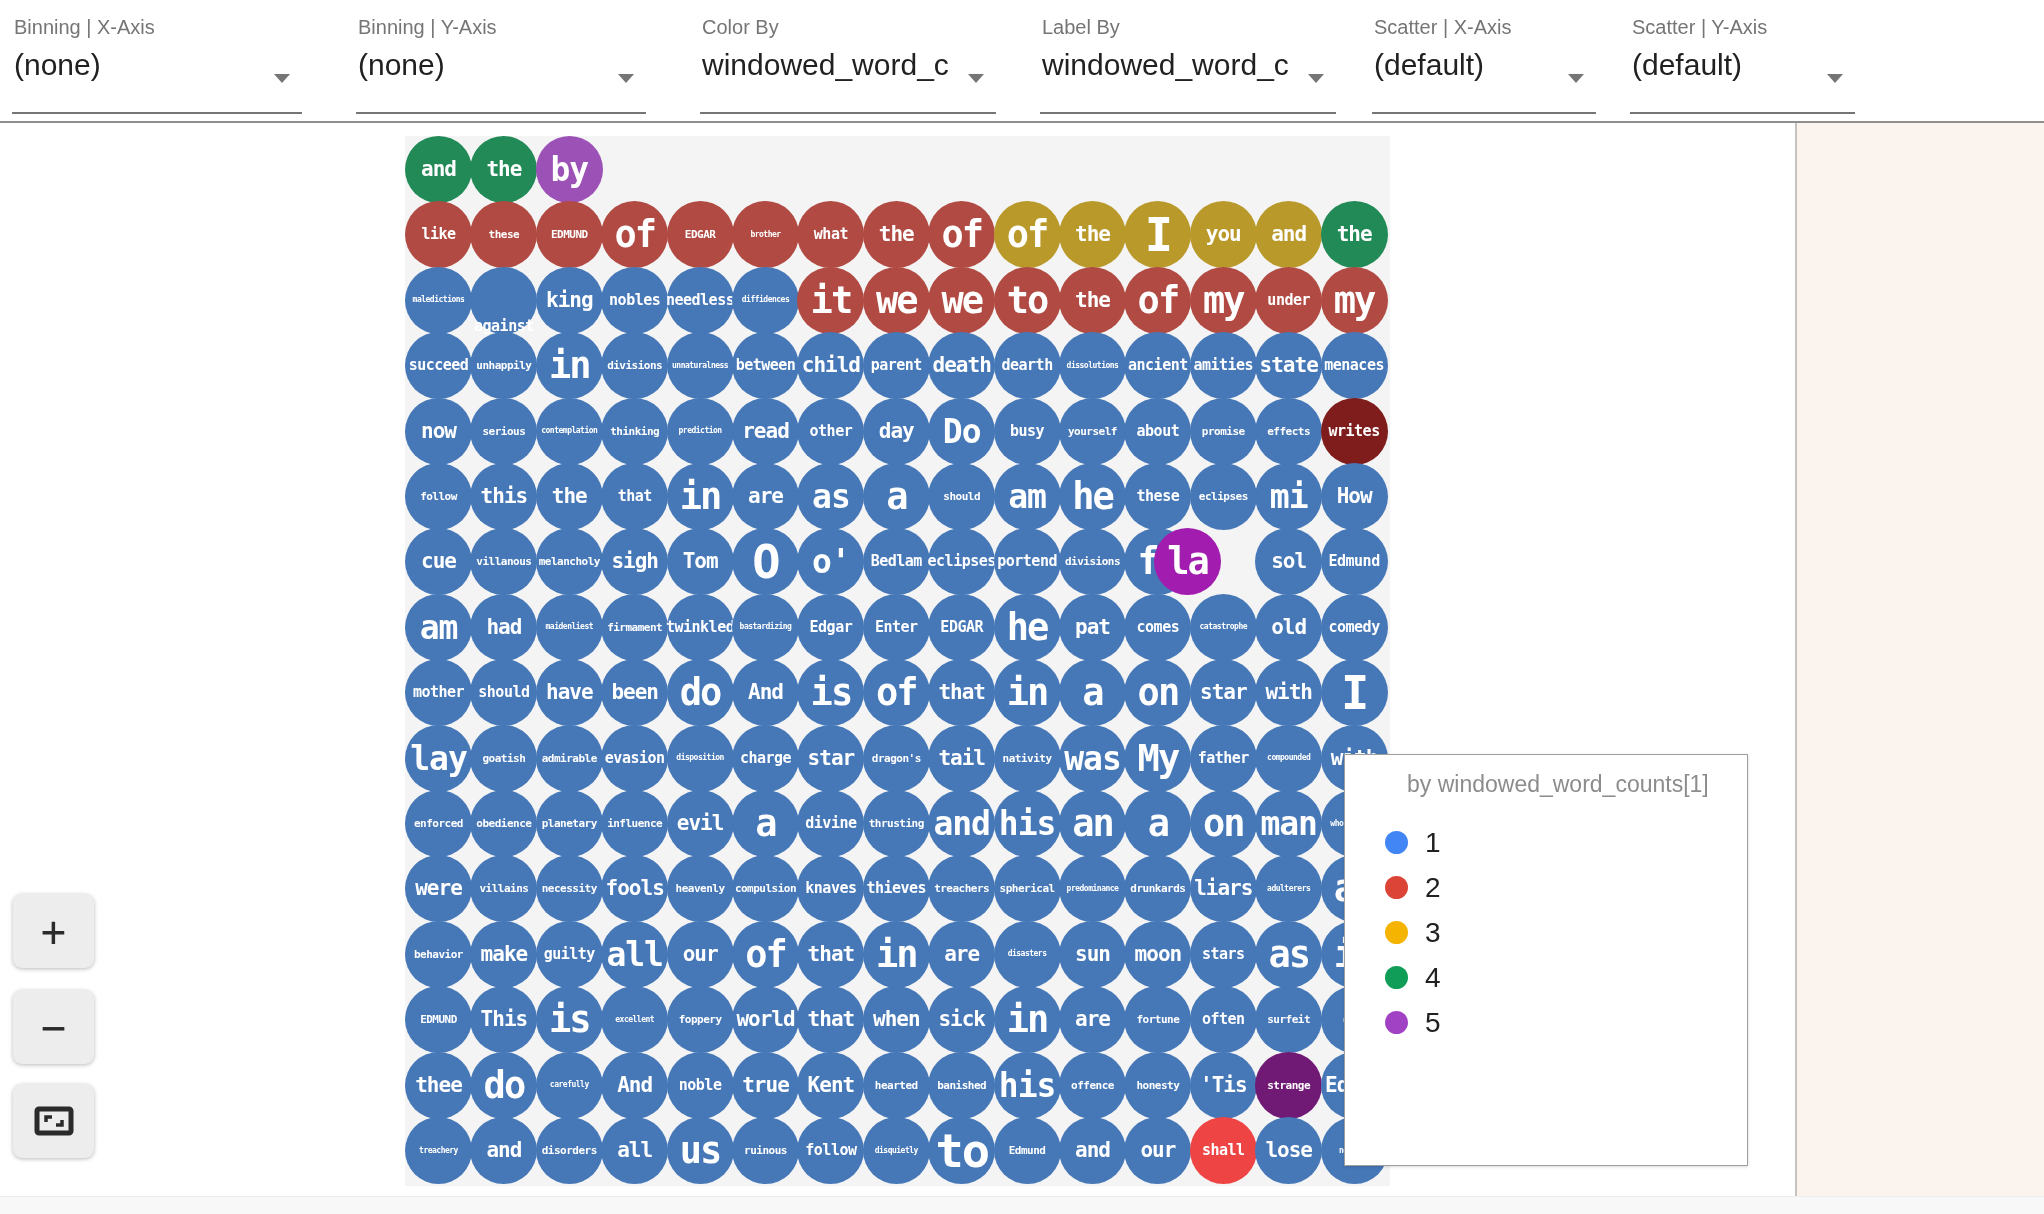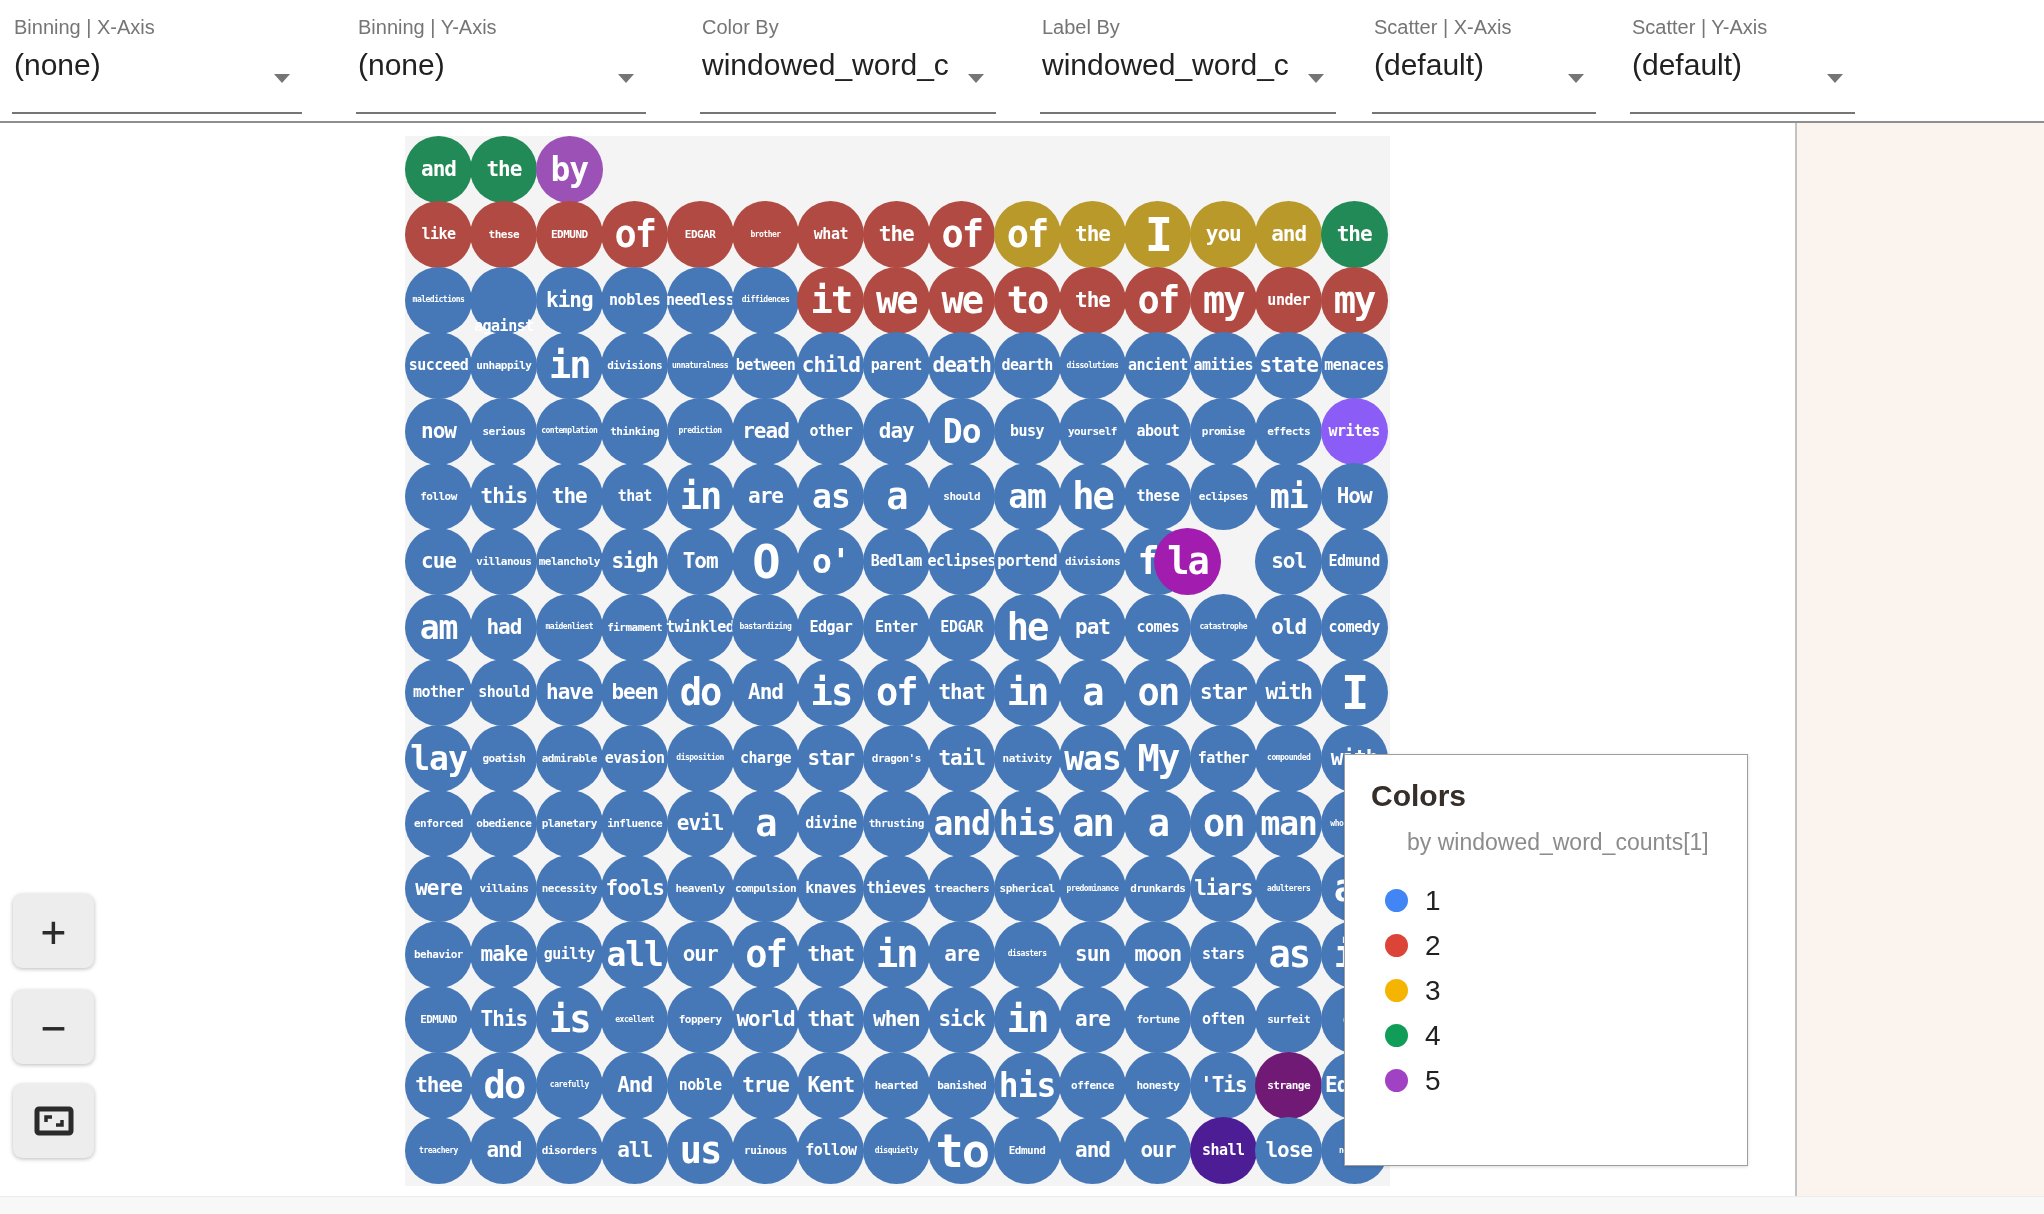--- a/index.html
+++ b/index.html
@@ -276,21 +276,21 @@
     </div>
     <div class="bubble" style="left: 1124.4px; top: 397.6px; background: rgb(70, 120, 184);">
       <span class="w w-s">about</span>
     </div>
     <div class="bubble" style="left: 1189.8px; top: 397.6px; background: rgb(70, 120, 184);">
       <span class="w w-xs">promise</span>
     </div>
     <div class="bubble" style="left: 1255.2px; top: 397.6px; background: rgb(70, 120, 184);">
       <span class="w w-xs">effects</span>
     </div>
-    <div class="bubble" style="left: 1320.6px; top: 397.6px; background: #8b5cf6;">
+    <div class="bubble" style="left: 1320.6px; top: 397.6px; background: #7f1d1d;">
       <span class="w w-s">writes</span>
     </div>
     <div class="bubble" style="left: 405px; top: 463px; background: rgb(70, 120, 184);">
       <span class="w w-xs">follow</span>
     </div>
     <div class="bubble" style="left: 470.4px; top: 463px; background: rgb(70, 120, 184);">
       <span class="w w-m">this</span>
     </div>
     <div class="bubble" style="left: 535.8px; top: 463px; background: rgb(70, 120, 184);">
       <span class="w w-m">the</span>
@@ -765,21 +765,21 @@
     </div>
     <div class="bubble" style="left: 993.6px; top: 1117px; background: rgb(70, 120, 184);">
       <span class="w w-xs">Edmund</span>
     </div>
     <div class="bubble" style="left: 1059px; top: 1117px; background: rgb(70, 120, 184);">
       <span class="w w-m">and</span>
     </div>
     <div class="bubble" style="left: 1124.4px; top: 1117px; background: rgb(70, 120, 184);">
       <span class="w w-m">our</span>
     </div>
-    <div class="bubble" style="left: 1189.8px; top: 1117px; background: #4c1d95;">
+    <div class="bubble" style="left: 1189.8px; top: 1117px; background: #ef4444;">
       <span class="w w-s">shall</span>
     </div>
     <div class="bubble" style="left: 1255.2px; top: 1117px; background: rgb(70, 120, 184);">
       <span class="w w-m">lose</span>
     </div>
     <div class="bubble" style="left: 1320.6px; top: 1117px; background: rgb(70, 120, 184);">
       <span class="w w-xxs">nothing</span>
     </div>
   </div>
 
@@ -796,21 +796,20 @@
           <rect x="3" y="3" width="34" height="24" fill="none" stroke="#2b2b2b" stroke-width="5" rx="2"></rect>
           <path d="M12 16 v-5 h6" fill="none" stroke="#2b2b2b" stroke-width="3.5"></path>
           <path d="M28 14 v5 h-6" fill="none" stroke="#2b2b2b" stroke-width="3.5"></path>
         </svg>
       </span>
     </div>
   </div>
 
 <aside class="legend">
   <div class="legend-body">
-    <div class="legend-section">Colors</div>
     <div class="legend-sub">by windowed_word_counts[1]</div>
     <div class="legend-items" id="legendItems">
         <div class="legend-item">
           <span class="legend-dot" style="background: rgb(66, 133, 244);"></span>
           <span class="li-lbl">1</span>
         </div>
         <div class="legend-item">
           <span class="legend-dot" style="background: rgb(219, 68, 55);"></span>
           <span class="li-lbl">2</span>
         </div>

